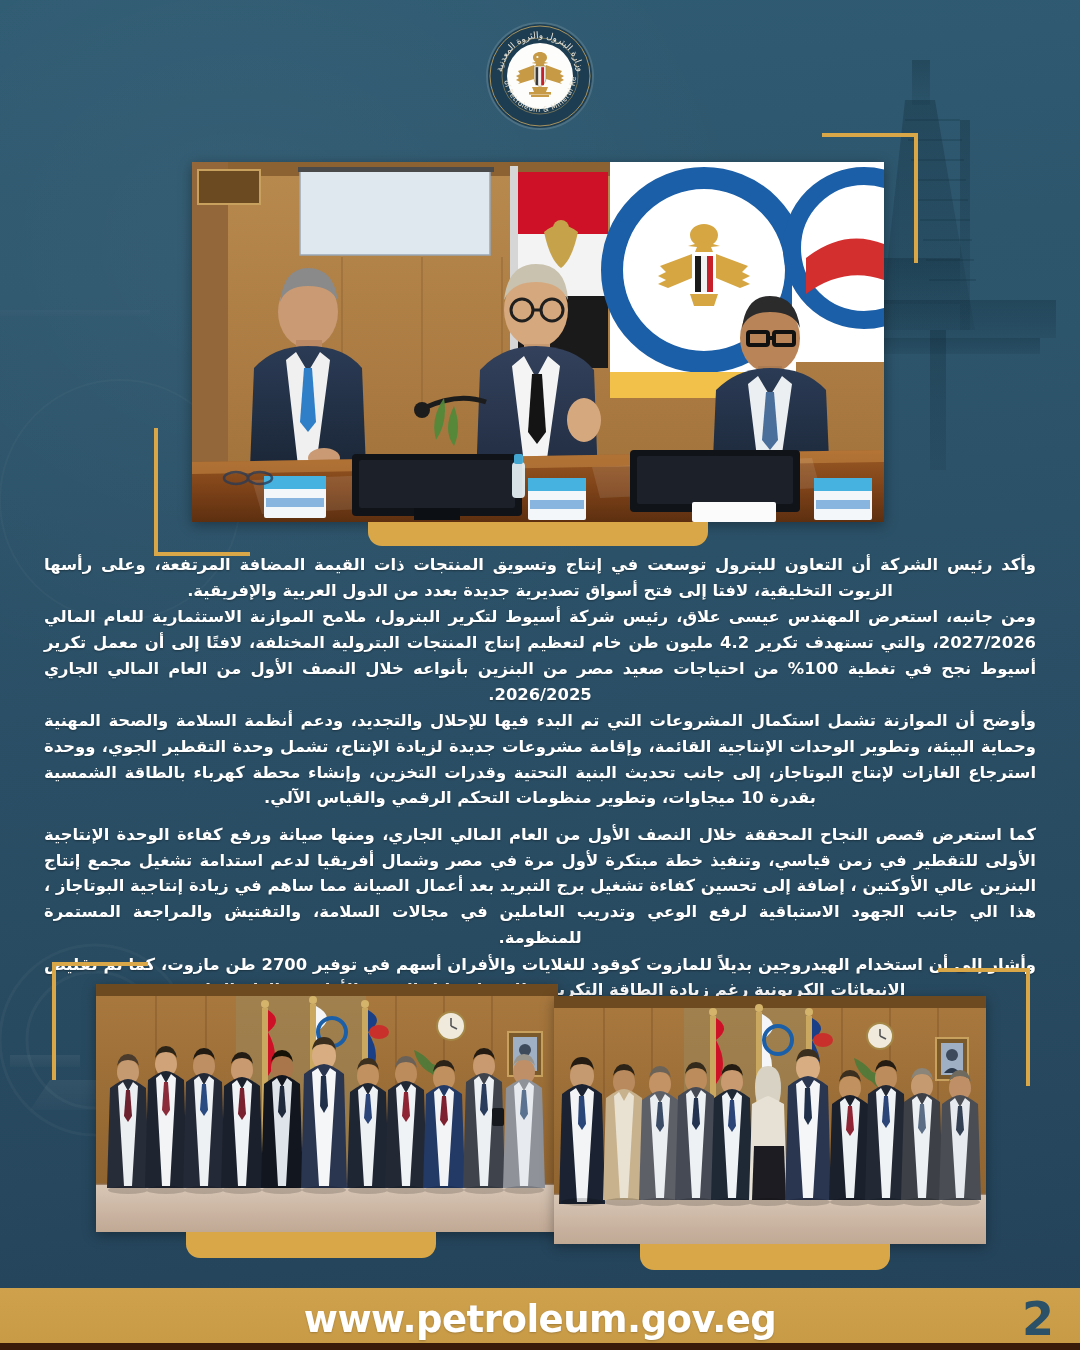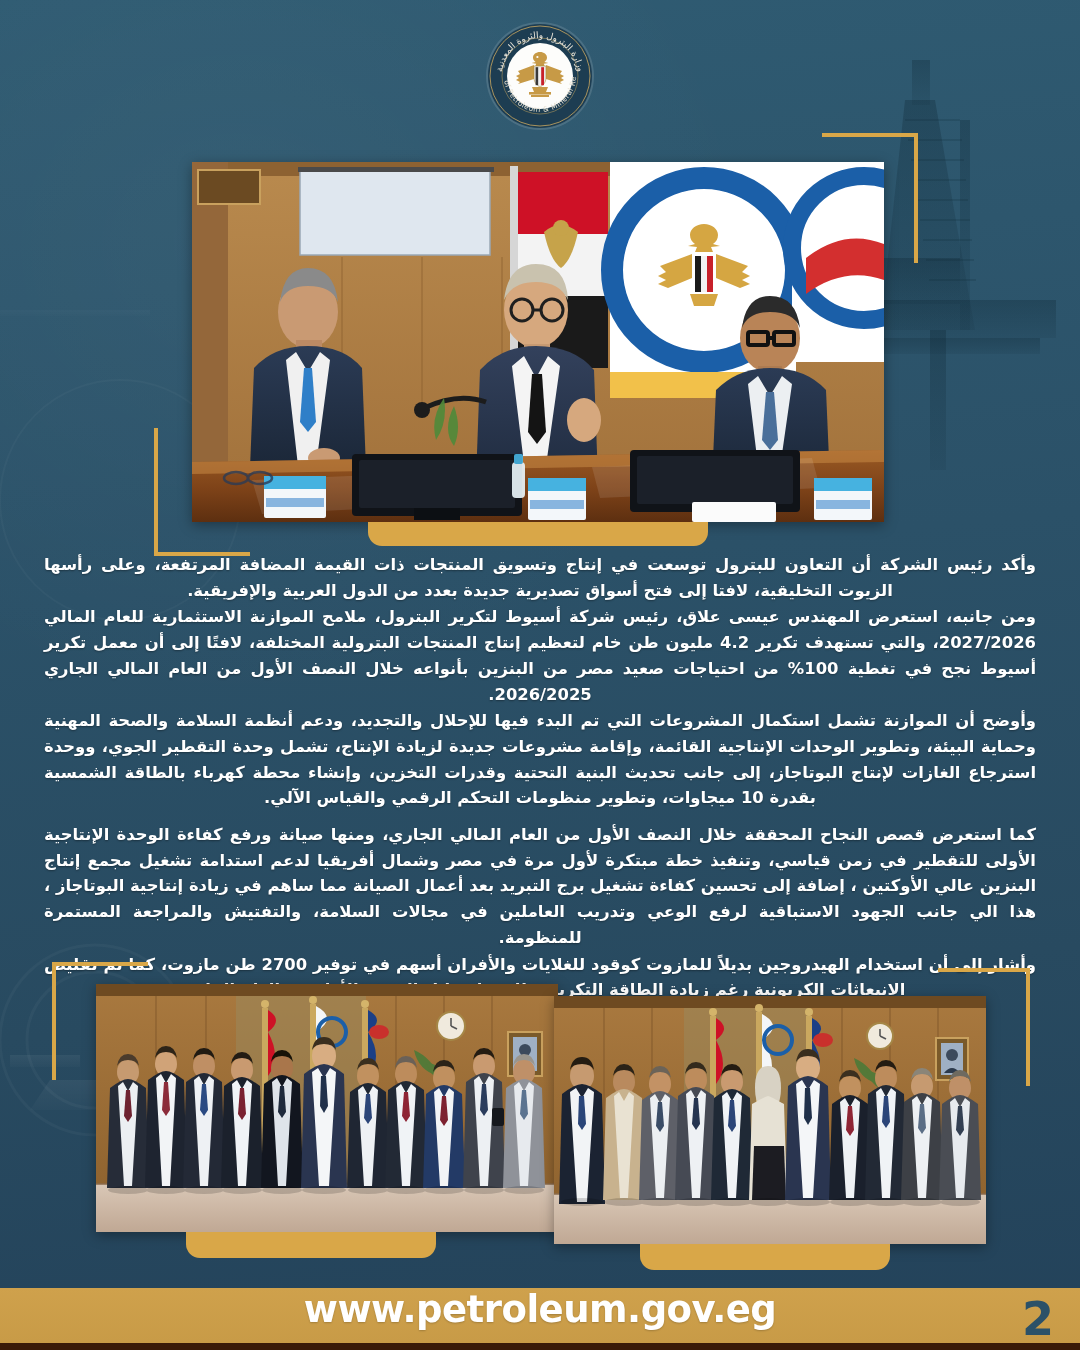--- a/index.html
+++ b/index.html
@@ -100,21 +100,21 @@
   .article p { margin: 0 0 1px 0; }
   .article p.spaced { margin-top: 11px; }
 
   
   .footer {
     position: absolute;
     left: 0; right: 0; bottom: 0;
     height: 62px;
     background: linear-gradient(180deg, #cfa14c 0%, #c79a46 100%);
     display: flex;
-    align-items: flex-start;
+    align-items: center;
     justify-content: center;
   }
   .footer-url {
     color: #ffffff;
     font-size: 37px;
     font-weight: bold;
     letter-spacing: -0.5px;
     direction: ltr;
     text-shadow: 0 1px 2px rgba(0,0,0,0.2);
     font-family: "DejaVu Sans", "Liberation Sans", sans-serif;

